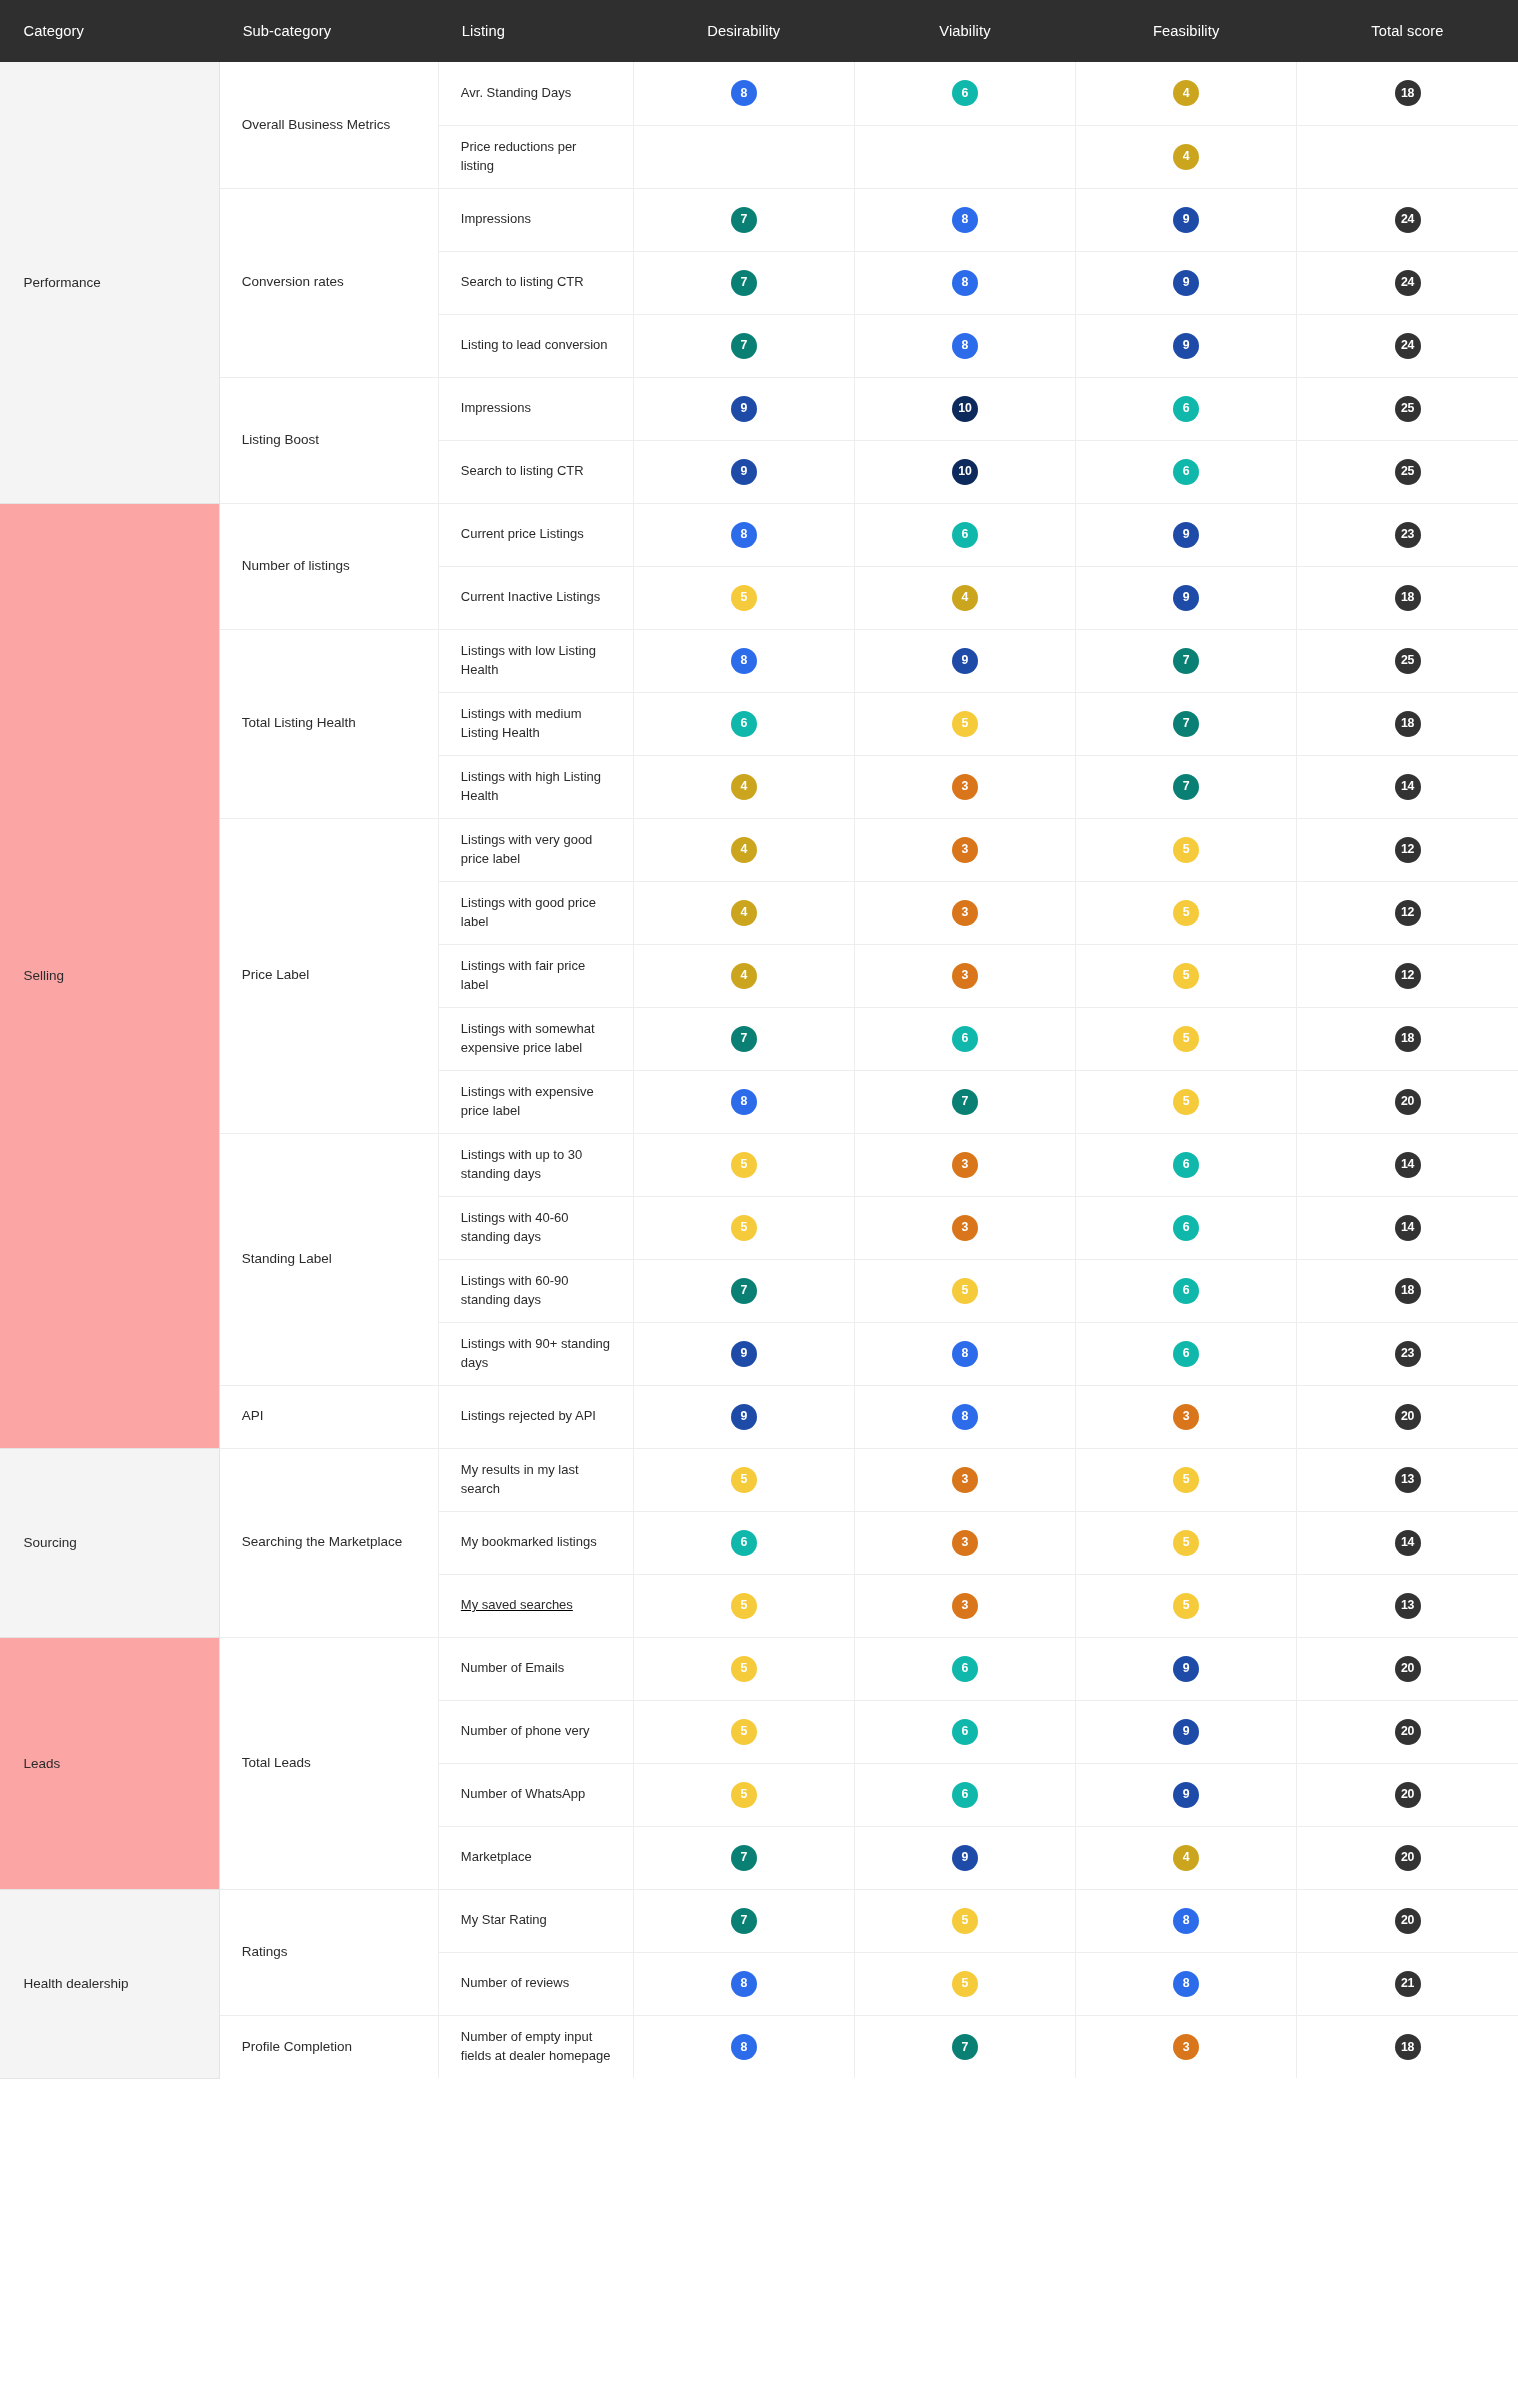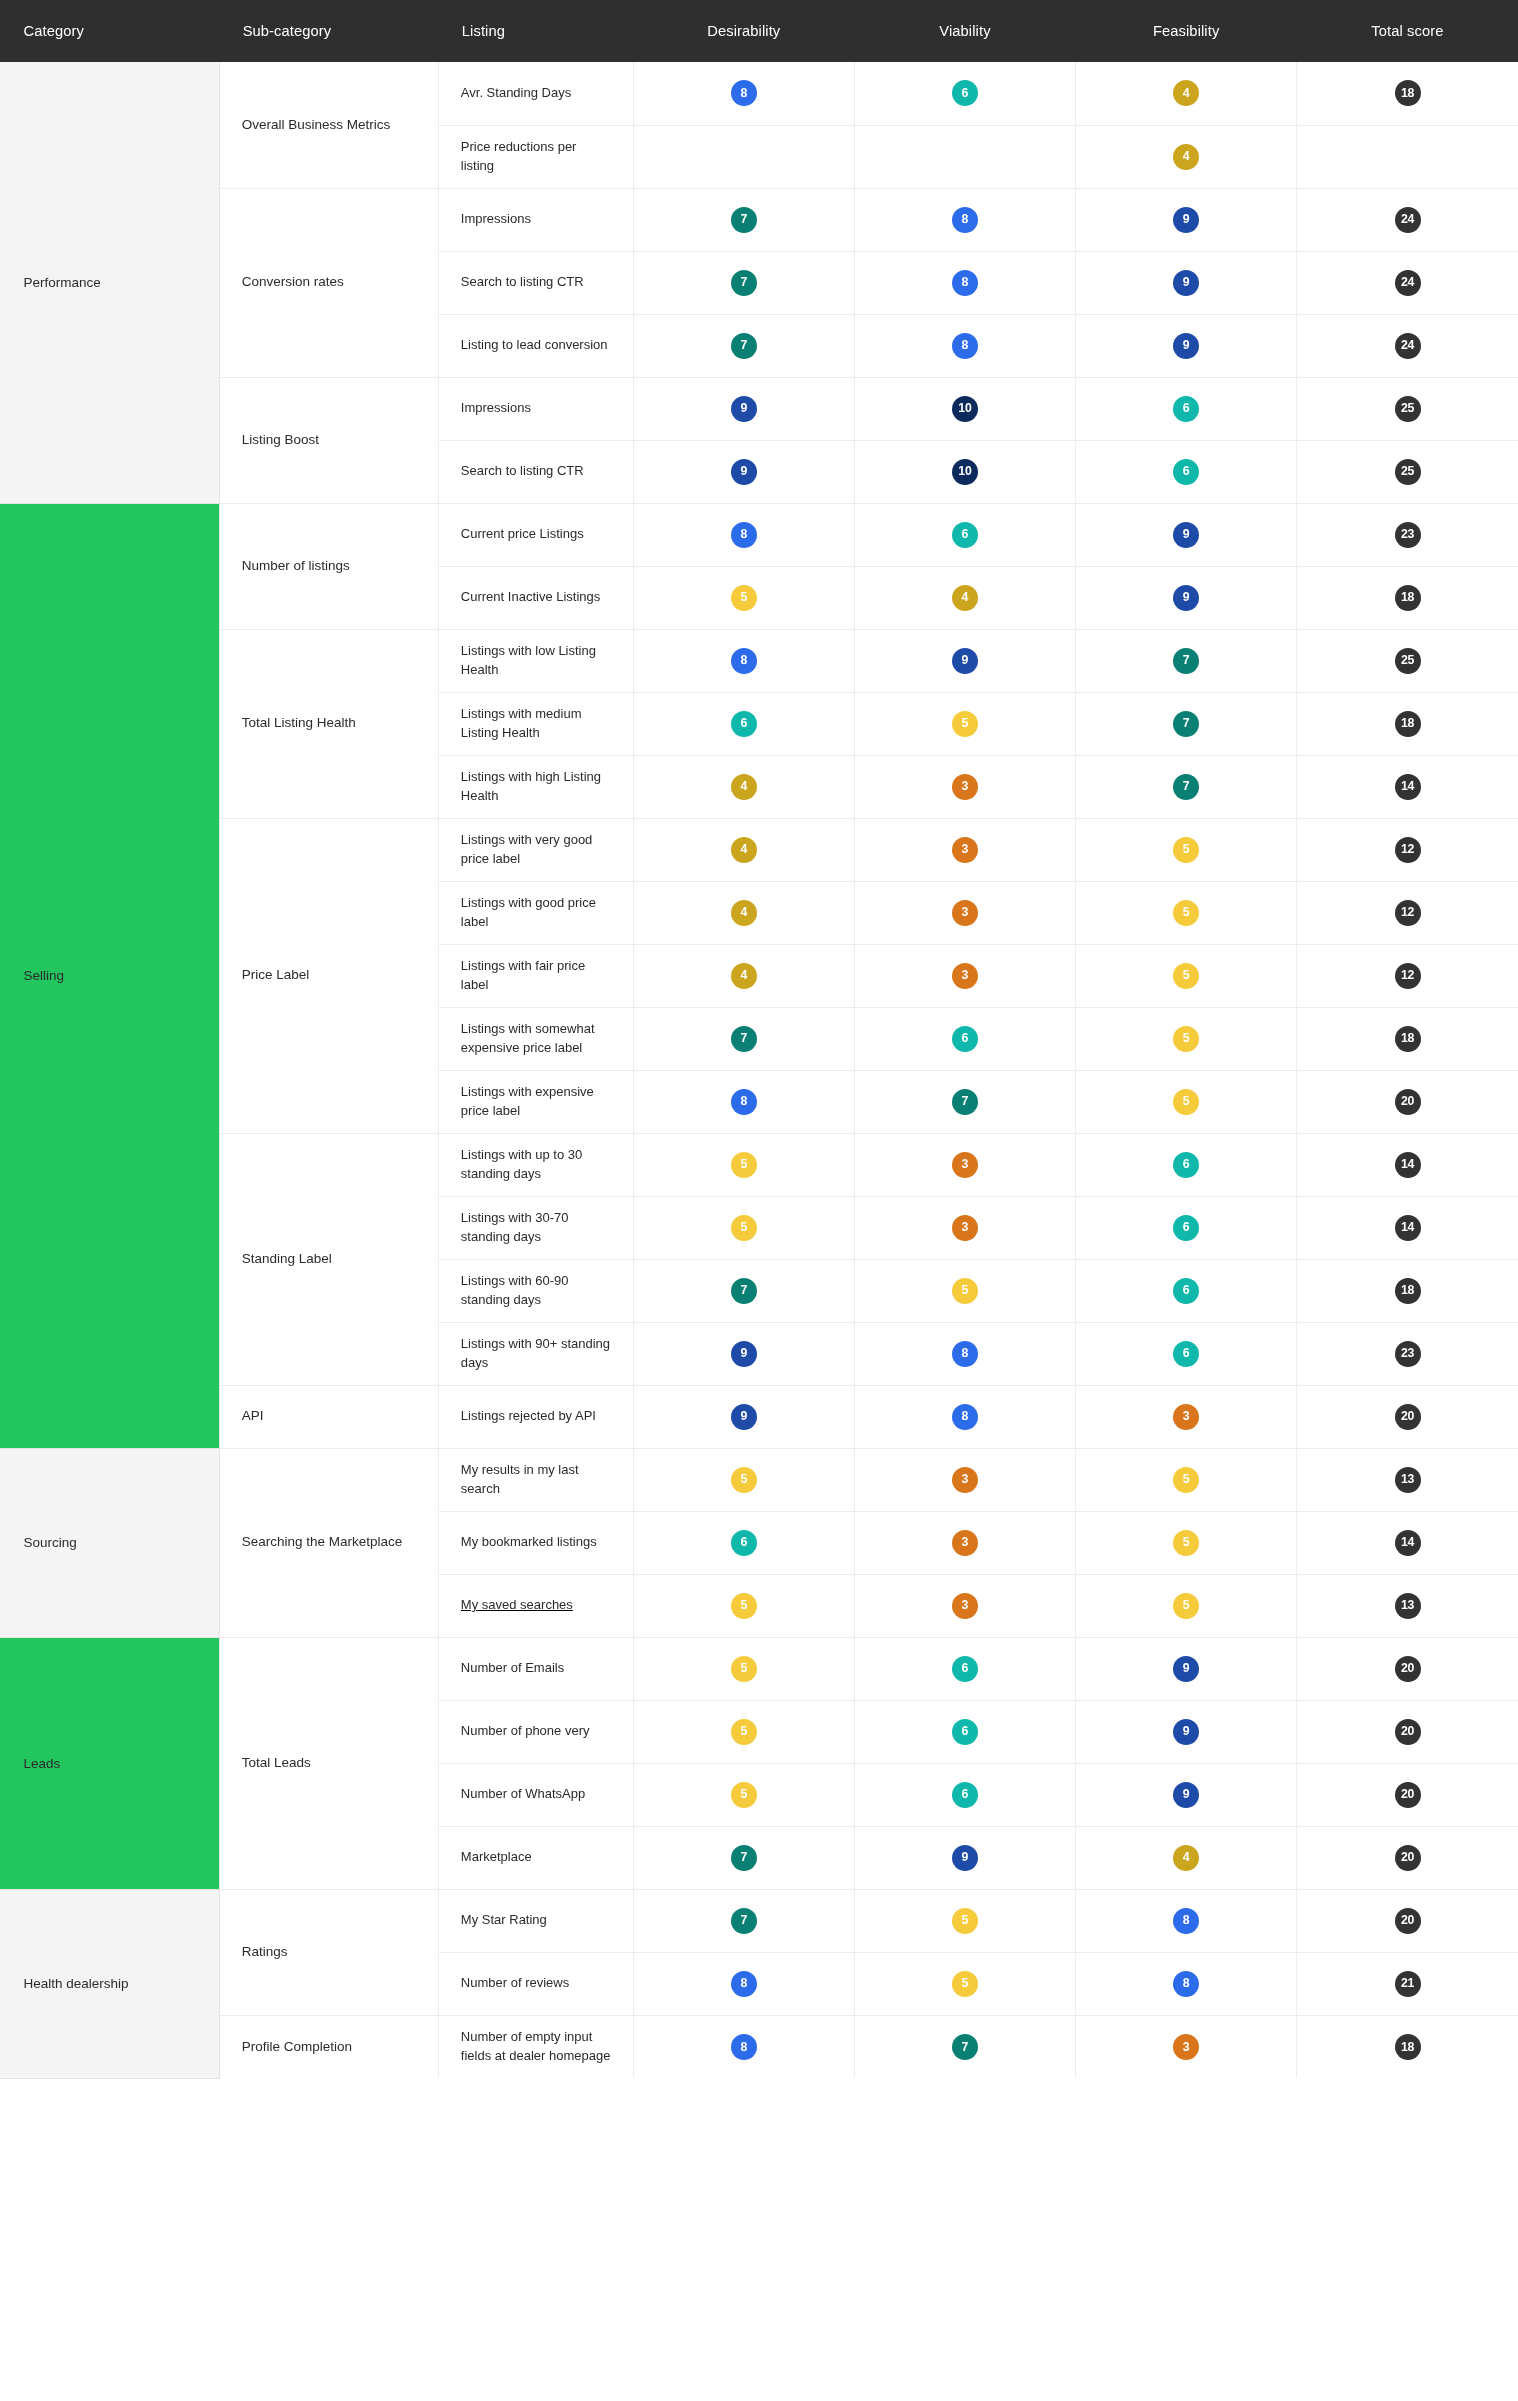--- a/index.html
+++ b/index.html
@@ -43,21 +43,21 @@
     border-right: 0.6px solid #ededed;
   }
   td.cat-cell {
     border-right: 0.6px solid #e4e4e4;
     border-bottom: 0.6px solid #e4e4e4;
     padding-left: 23.5px;
     font-size: 13.5px;
     color: #2b2b2b;
   }
   td.cat-light { background: #f4f4f4; }
-  td.cat-dark  { background: #22c55e; }
+  td.cat-dark  { background: #fca5a5; }
 
   td.sub-cell {
     padding-left: 22px;
     font-size: 13.5px;
     color: #2b2b2b;
     line-height: 1.35;
   }
   td.metric-cell {
     padding: 0 20px 0 22px;
     font-size: 13px;
@@ -239,21 +239,21 @@
       </tr>
       <tr style="height: 63px;">
         <td class="sub-cell" rowspan="4">Standing Label</td>
         <td class="metric-cell">Listings with up to 30 standing days</td>
         <td class="score-cell"><span class="badge" style="background: rgb(245, 203, 60);">5</span></td>
         <td class="score-cell"><span class="badge" style="background: rgb(217, 118, 27);">3</span></td>
         <td class="score-cell"><span class="badge" style="background: rgb(15, 184, 171);">6</span></td>
         <td class="total-cell"><span class="badge total">14</span></td>
       </tr>
       <tr style="height: 63px;">
-        <td class="metric-cell">Listings with 30-70 standing days</td>
+        <td class="metric-cell">Listings with 40-60 standing days</td>
         <td class="score-cell"><span class="badge" style="background: rgb(245, 203, 60);">5</span></td>
         <td class="score-cell"><span class="badge" style="background: rgb(217, 118, 27);">3</span></td>
         <td class="score-cell"><span class="badge" style="background: rgb(15, 184, 171);">6</span></td>
         <td class="total-cell"><span class="badge total">14</span></td>
       </tr>
       <tr style="height: 63px;">
         <td class="metric-cell">Listings with 60-90 standing days</td>
         <td class="score-cell"><span class="badge" style="background: rgb(10, 128, 116);">7</span></td>
         <td class="score-cell"><span class="badge" style="background: rgb(245, 203, 60);">5</span></td>
         <td class="score-cell"><span class="badge" style="background: rgb(15, 184, 171);">6</span></td>

